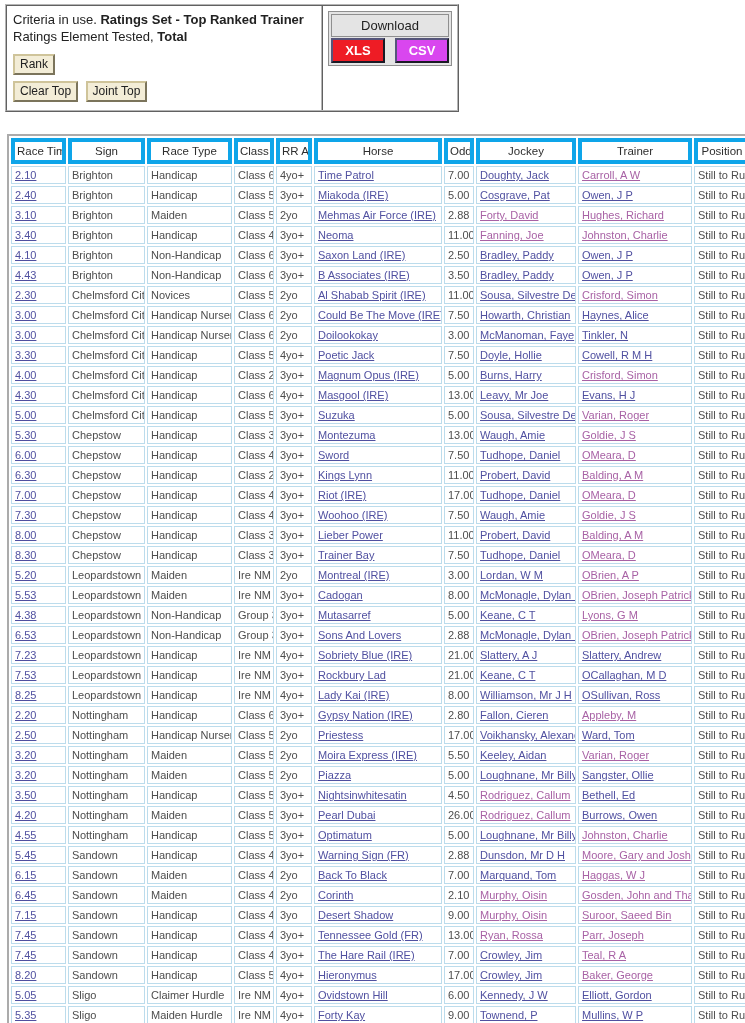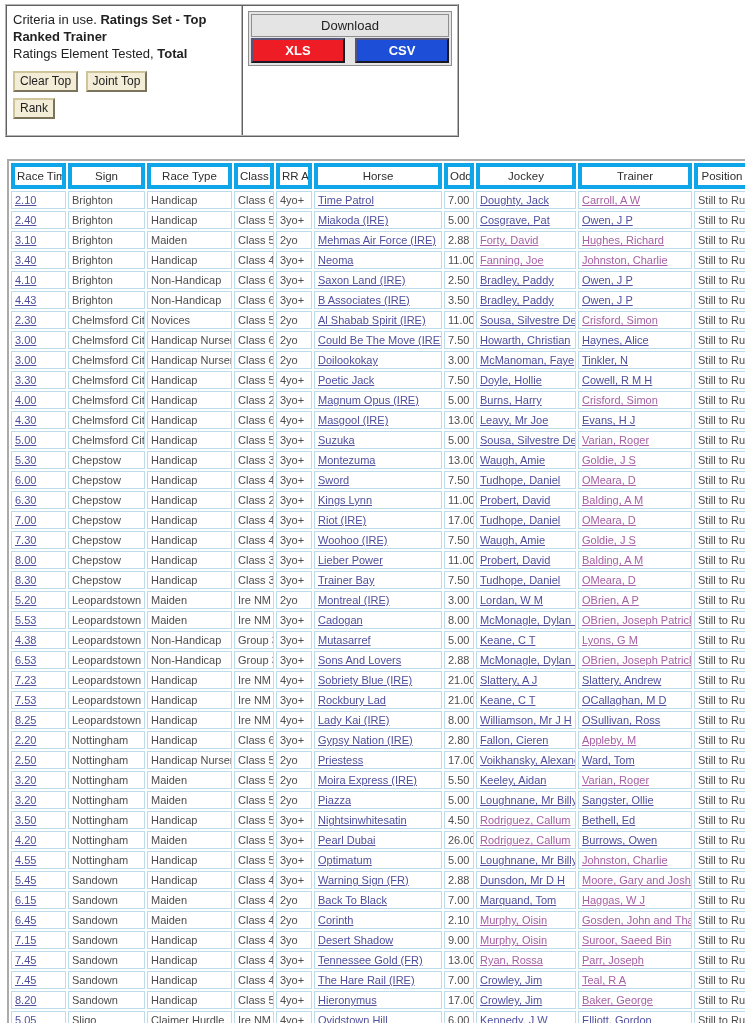--- a/index.html
+++ b/index.html
@@ -13,22 +13,22 @@
   
   .top-panel {
     margin: 4px 0 0 5px;
     width: 454px;
     min-height: 99px;
     border: 2px ridge #b5b5b5;
     display: flex;
     background: #fff;
   }
   .criteria-cell {
-    width: 236px;
-    padding: 5px 4px 16px 6px;
+    width: 316px;
+    padding: 5px 4px 8px 6px;
     border-right: 2px ridge #b5b5b5;
   }
   .criteria-line { font-size: 13px; color: #222; line-height: 17px; }
   .criteria-line b { font-weight: bold; }
   .btn-row { margin-top: 9px; }
   .btn-row + .btn-row { margin-top: 6px; }
   button.classic {
     font-family: "Liberation Sans", sans-serif;
     font-size: 12px;
     color: #222;
@@ -59,21 +59,21 @@
     text-align: center;
     font-size: 13px;
     font-weight: bold;
     color: #ffffff;
     text-decoration: none;
     padding: 3px 0;
     border: 2px outset #55557a;
     cursor: pointer;
   }
   .dl-btn.xls { background: #ee1c25; }
-  .dl-btn.csv { background: #1d4ed8; }
+  .dl-btn.csv { background: #d946ef; }
 
   
   table.races {
     margin: 22px 0 0 7px;
     width: 721px;
     border: 2px outset #ababab;
     border-collapse: separate;
     border-spacing: 2px;
     table-layout: fixed;
     background: #fff;
@@ -116,25 +116,25 @@
   col.c-pos   { width: 56px; }
 </style>
 </head>
 <body>
 
 <div class="top-panel">
   <div class="criteria-cell">
     <div class="criteria-line"><span>Criteria in use. </span><b>Ratings Set - Top Ranked Trainer</b></div>
     <div class="criteria-line"><span>Ratings Element Tested, </span><b>Total</b></div>
     <div class="btn-row">
+      <button class="classic">Rank</button>
+    </div>
+    <div class="btn-row">
       <button class="classic">Clear Top</button>
       <button class="classic">Joint Top</button>
-    </div>
-    <div class="btn-row">
-      <button class="classic">Rank</button>
     </div>
   </div>
   <div class="download-cell">
     <div class="dl-table">
       <div class="dl-header">Download</div>
       <div class="dl-btn-row">
         <a class="dl-btn xls">XLS</a>
         <a class="dl-btn csv">CSV</a>
       </div>
     </div>

